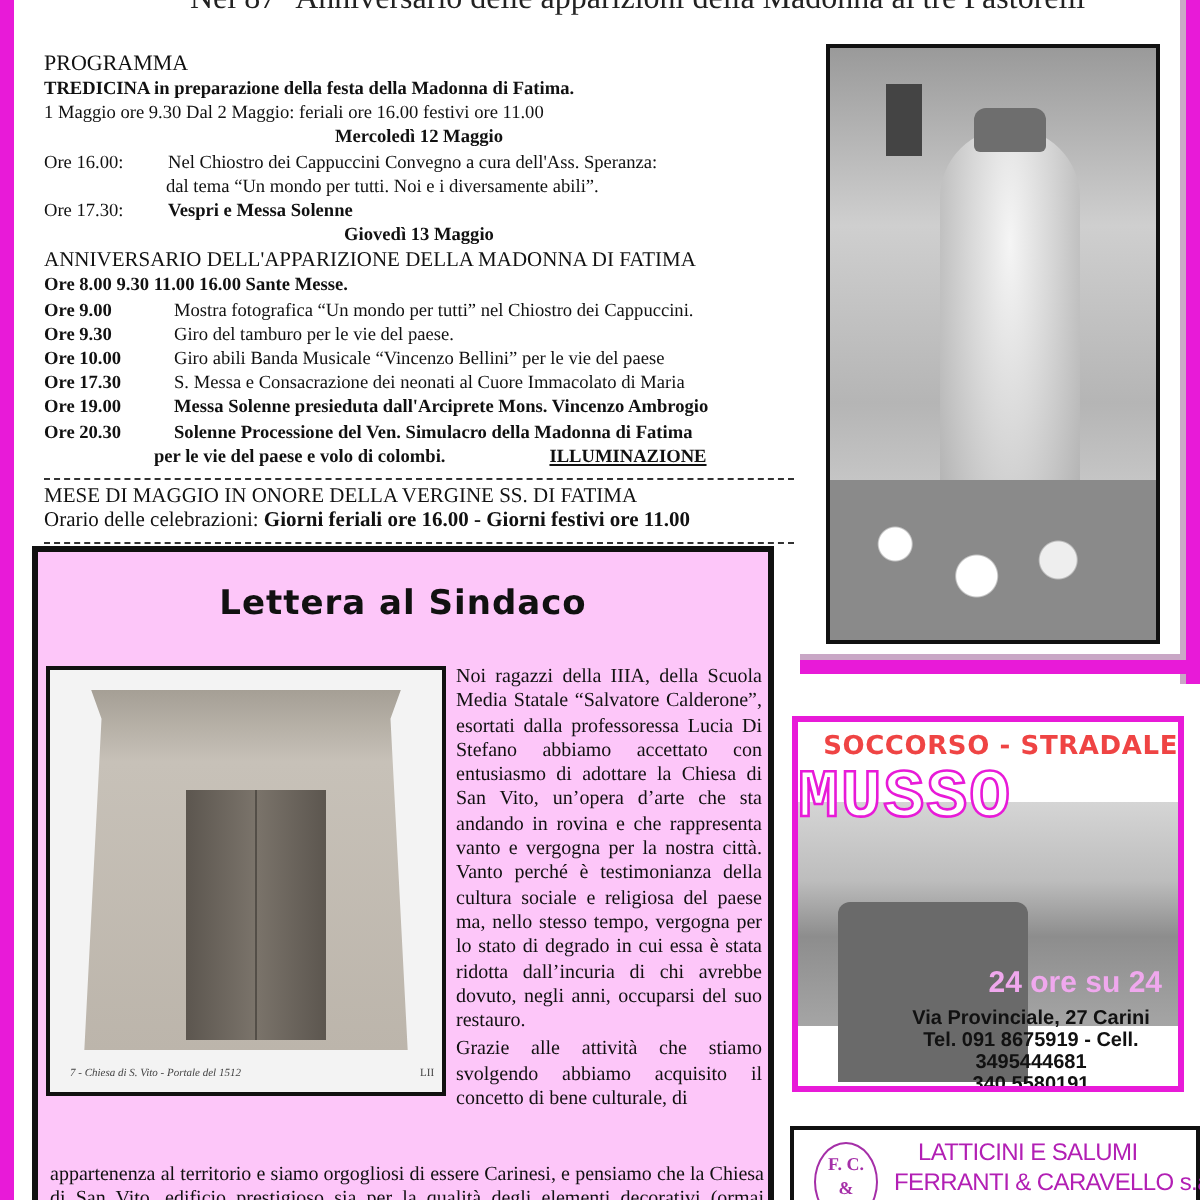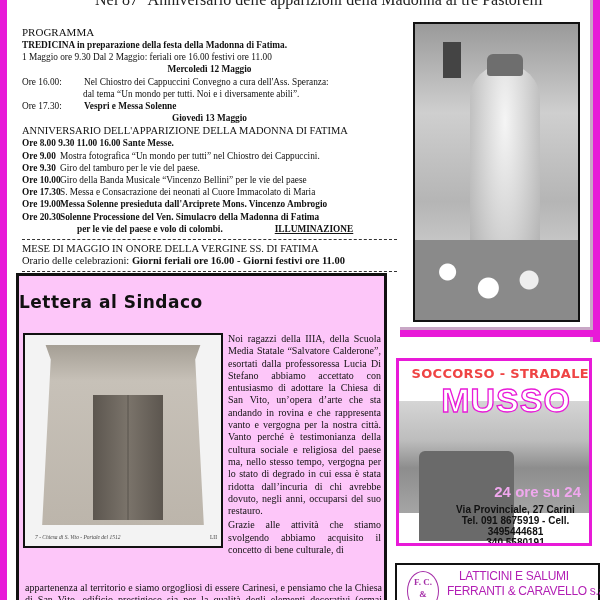--- a/index.html
+++ b/index.html
@@ -12,51 +12,51 @@
     .bottom-bar { position: absolute; left: 400px; top: 330px; width: 200px; height: 7px; background: #e81ad8; }
     .bottom-bar-shadow { position: absolute; left: 400px; top: 327px; width: 193px; height: 3px; background: #c9a7c6; }
 
     .top-line { position: absolute; left: 95px; top: -9px; width: 420px; font-size: 16px; white-space: nowrap; color: #222; }
 
     .program { position: absolute; left: 22px; top: 26px; width: 375px; font-size: 9.3px; line-height: 12.2px; }
     .program .h { font-weight: normal; font-size: 11px; line-height: 13px; }
     .program .b { font-weight: bold; }
     .program .c { text-align: center; font-weight: bold; }
     .program .row { display: flex; white-space: nowrap; }
-    .program .t { font-weight: bold; width: 38px; flex: none; }
+    .program .t { font-weight: bold; width: 65px; flex: none; }
     .program .t2 { font-weight: normal; width: 62px; flex: none; }
     .program .indent { padding-left: 55px; }
     .program .indent2 { padding-left: 56px; align-items: flex-end; }
     .program .u { text-decoration: underline; font-weight: bold; margin-left: 52px; }
     .dash { border-top: 1px dashed #333; margin: 4px 0 3px 0; width: 375px; }
     .mese { font-size: 10.5px; line-height: 12px; }
 
     .photo-frame { position: absolute; left: 413px; top: 22px; width: 167px; height: 300px; border: 2px solid #111; overflow: hidden; background: linear-gradient(180deg, #9a9a9a 0%, #cfcfcf 30%, #b5b5b5 60%, #e6e6e6 100%); }
     .photo-frame .statue { position: absolute; left: 55px; top: 40px; width: 70px; height: 230px; background: radial-gradient(ellipse at 50% 25%, #f5f5f5 0%, #d8d8d8 40%, #aaa 100%); border-radius: 35px 35px 10px 10px; }
     .photo-frame .crown { position: absolute; left: 72px; top: 30px; width: 36px; height: 22px; background: #6e6e6e; border-radius: 6px 6px 3px 3px; }
     .photo-frame .flowers { position: absolute; left: 0; bottom: 0; width: 100%; height: 80px; background: radial-gradient(circle at 20% 40%, #fff 0 8px, transparent 9px), radial-gradient(circle at 45% 60%, #fff 0 10px, transparent 11px), radial-gradient(circle at 70% 50%, #eee 0 9px, transparent 10px), #8a8a8a; }
     .photo-frame .lamp { position: absolute; left: 28px; top: 18px; width: 18px; height: 36px; background: #444; }
 
     .letter { position: absolute; left: 16px; top: 273px; width: 371px; height: 340px; background: #fdc6f9; border: 3px solid #111; }
-    .letter-title { position: absolute; left: 0; top: 16px; width: 100%; font-family: "DejaVu Sans", sans-serif; font-weight: bold; font-size: 17px; letter-spacing: 0.5px; }
+    .letter-title { position: absolute; left: 0; top: 16px; width: 100%; text-align: center; font-family: "DejaVu Sans", sans-serif; font-weight: bold; font-size: 17px; letter-spacing: 0.5px; }
     .door-frame { position: absolute; left: 4px; top: 57px; width: 200px; height: 215px; border: 2px solid #111; background: #f3f3f3; overflow: hidden; }
     .door-frame .portal { position: absolute; left: 12px; top: 10px; width: 172px; height: 180px; background: linear-gradient(180deg, #a59f95 0%, #c7c1b8 20%, #bcb5ab 100%); clip-path: polygon(5% 0, 95% 0, 92% 8%, 97% 100%, 3% 100%, 8% 8%); }
     .door-frame .door { position: absolute; left: 68px; top: 60px; width: 70px; height: 125px; background: linear-gradient(90deg, #5c564f 0%, #7a736a 49%, #3e3a35 50%, #7a736a 51%, #5c564f 100%); }
     .door-frame .caption { position: absolute; left: 10px; top: 199px; font-size: 5.5px; color: #444; font-style: italic; }
     .door-frame .caption-num { position: absolute; left: 185px; top: 199px; font-size: 5.5px; color: #444; }
 
     .letter-text { position: absolute; left: 209px; top: 57px; width: 153px; font-size: 10px; line-height: 12.3px; text-align: justify; }
     .letter-text p { margin-bottom: 2px; }
     .letter-wide { position: absolute; left: 6px; top: 306px; width: 357px; font-size: 10px; line-height: 12.3px; text-align: justify; }
 
     .ad-musso { position: absolute; left: 396px; top: 358px; width: 196px; height: 188px; border: 3px solid #e81ad8; background: #fff; overflow: hidden; }
     .ad-musso .head { position: absolute; left: 0; top: 5px; width: 100%; text-align: right; font-family: "DejaVu Sans", sans-serif; font-weight: bold; font-size: 13px; color: #ef4444; letter-spacing: 0.3px; }
     .ad-musso .truck { position: absolute; left: 0; top: 40px; width: 100%; height: 112px; background: linear-gradient(180deg, #d5d5d5 0%, #bdbdbd 35%, #8d8d8d 60%, #a5a5a5 100%); }
     .ad-musso .cab { position: absolute; left: 20px; top: 50px; width: 95px; height: 90px; background: #6a6a6a; border-radius: 6px 6px 0 0; }
-    .ad-musso .brand { position: absolute; left: 12px; top: 22px; width: 100%; text-align: center; font-family: Liberation Sans, sans-serif; font-size: 34px; line-height: 34px; font-weight: bold; color: #fff; -webkit-text-stroke: 1.3px #e81ad8; letter-spacing: 1px; }
+    .ad-musso .brand { position: absolute; left: 0; top: 22px; width: 100%; font-family: Liberation Mono, monospace; font-size: 34px; line-height: 34px; font-weight: bold; color: #fff; -webkit-text-stroke: 1.3px #e81ad8; letter-spacing: 1px; }
     .ad-musso .hours { position: absolute; right: 8px; top: 122px; font-family: "Liberation Sans", sans-serif; font-weight: bold; font-size: 15px; color: #f0a8ee; }
     .ad-musso .addr { position: absolute; left: 0; top: 143px; width: 100%; text-align: center; font-family: "Liberation Sans", sans-serif; font-weight: bold; font-size: 10px; line-height: 11px; color: #111; padding-left: 43px; }
 
     .ad-latticini { position: absolute; left: 395px; top: 563px; width: 205px; height: 50px; border: 2px solid #111; background: #fff; }
     .ad-latticini .logo { position: absolute; left: 10px; top: 6px; width: 32px; height: 40px; border: 1.5px solid #a52fa8; border-radius: 50%; text-align: center; color: #a52fa8; font-weight: bold; font-size: 9px; line-height: 12px; padding-top: 4px; }
     .ad-latticini .l1 { position: absolute; left: 62px; top: 4px; font-family: "Liberation Sans", sans-serif; font-size: 12px; color: #b21fb4; letter-spacing: -0.3px; }
     .ad-latticini .l2 { position: absolute; left: 50px; top: 19px; font-family: "Liberation Sans", sans-serif; font-size: 12px; color: #b21fb4; white-space: nowrap; letter-spacing: -0.3px; }
   </style>
 </head>
 <body>
@@ -91,21 +91,21 @@
   <div class="row">
       <span class="t">Ore 9.00</span>
       <span>Mostra fotografica “Un mondo per tutti” nel Chiostro dei Cappuccini.</span>
     </div>
   <div class="row">
       <span class="t">Ore 9.30</span>
       <span>Giro del tamburo per le vie del paese.</span>
     </div>
   <div class="row">
       <span class="t">Ore 10.00</span>
-      <span>Giro della Banda Musicale “Vincenzo Bellini” per le vie del paese</span>
+      <span>Giro abili Banda Musicale “Vincenzo Bellini” per le vie del paese</span>
     </div>
   <div class="row">
       <span class="t">Ore 17.30</span>
       <span>S. Messa e Consacrazione dei neonati al Cuore Immacolato di Maria</span>
     </div>
   <div class="row">
       <span class="t">Ore 19.00</span>
       <span class="b">Messa Solenne presieduta dall'Arciprete Mons. Vincenzo Ambrogio</span>
     </div>
   <div class="row">

